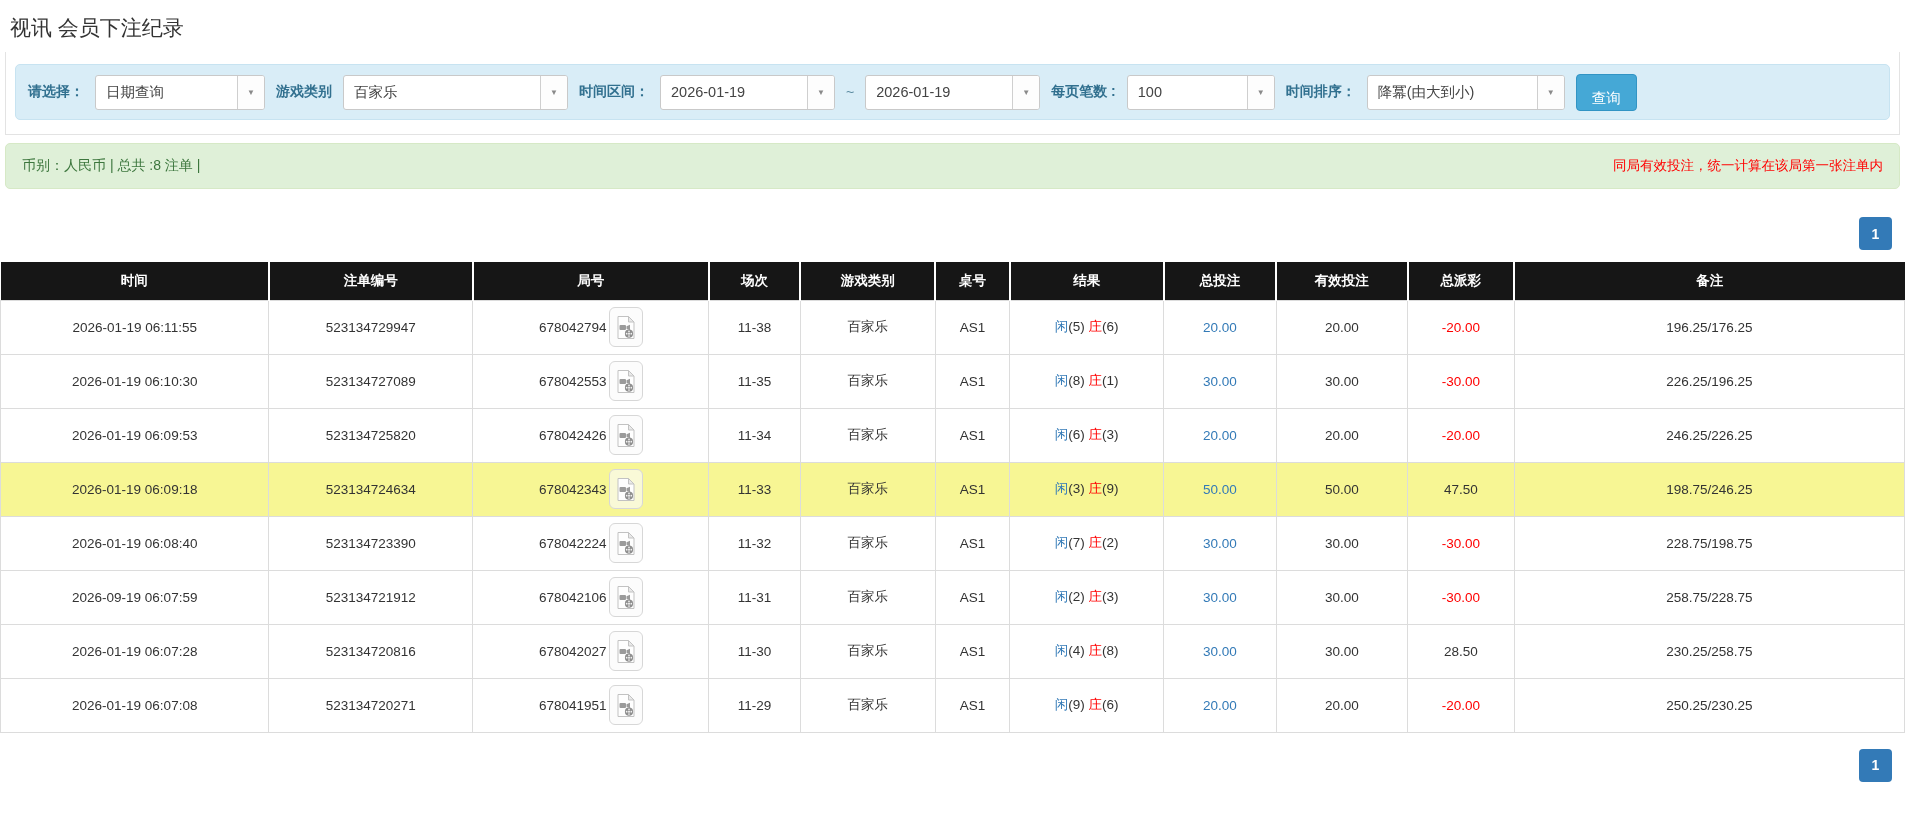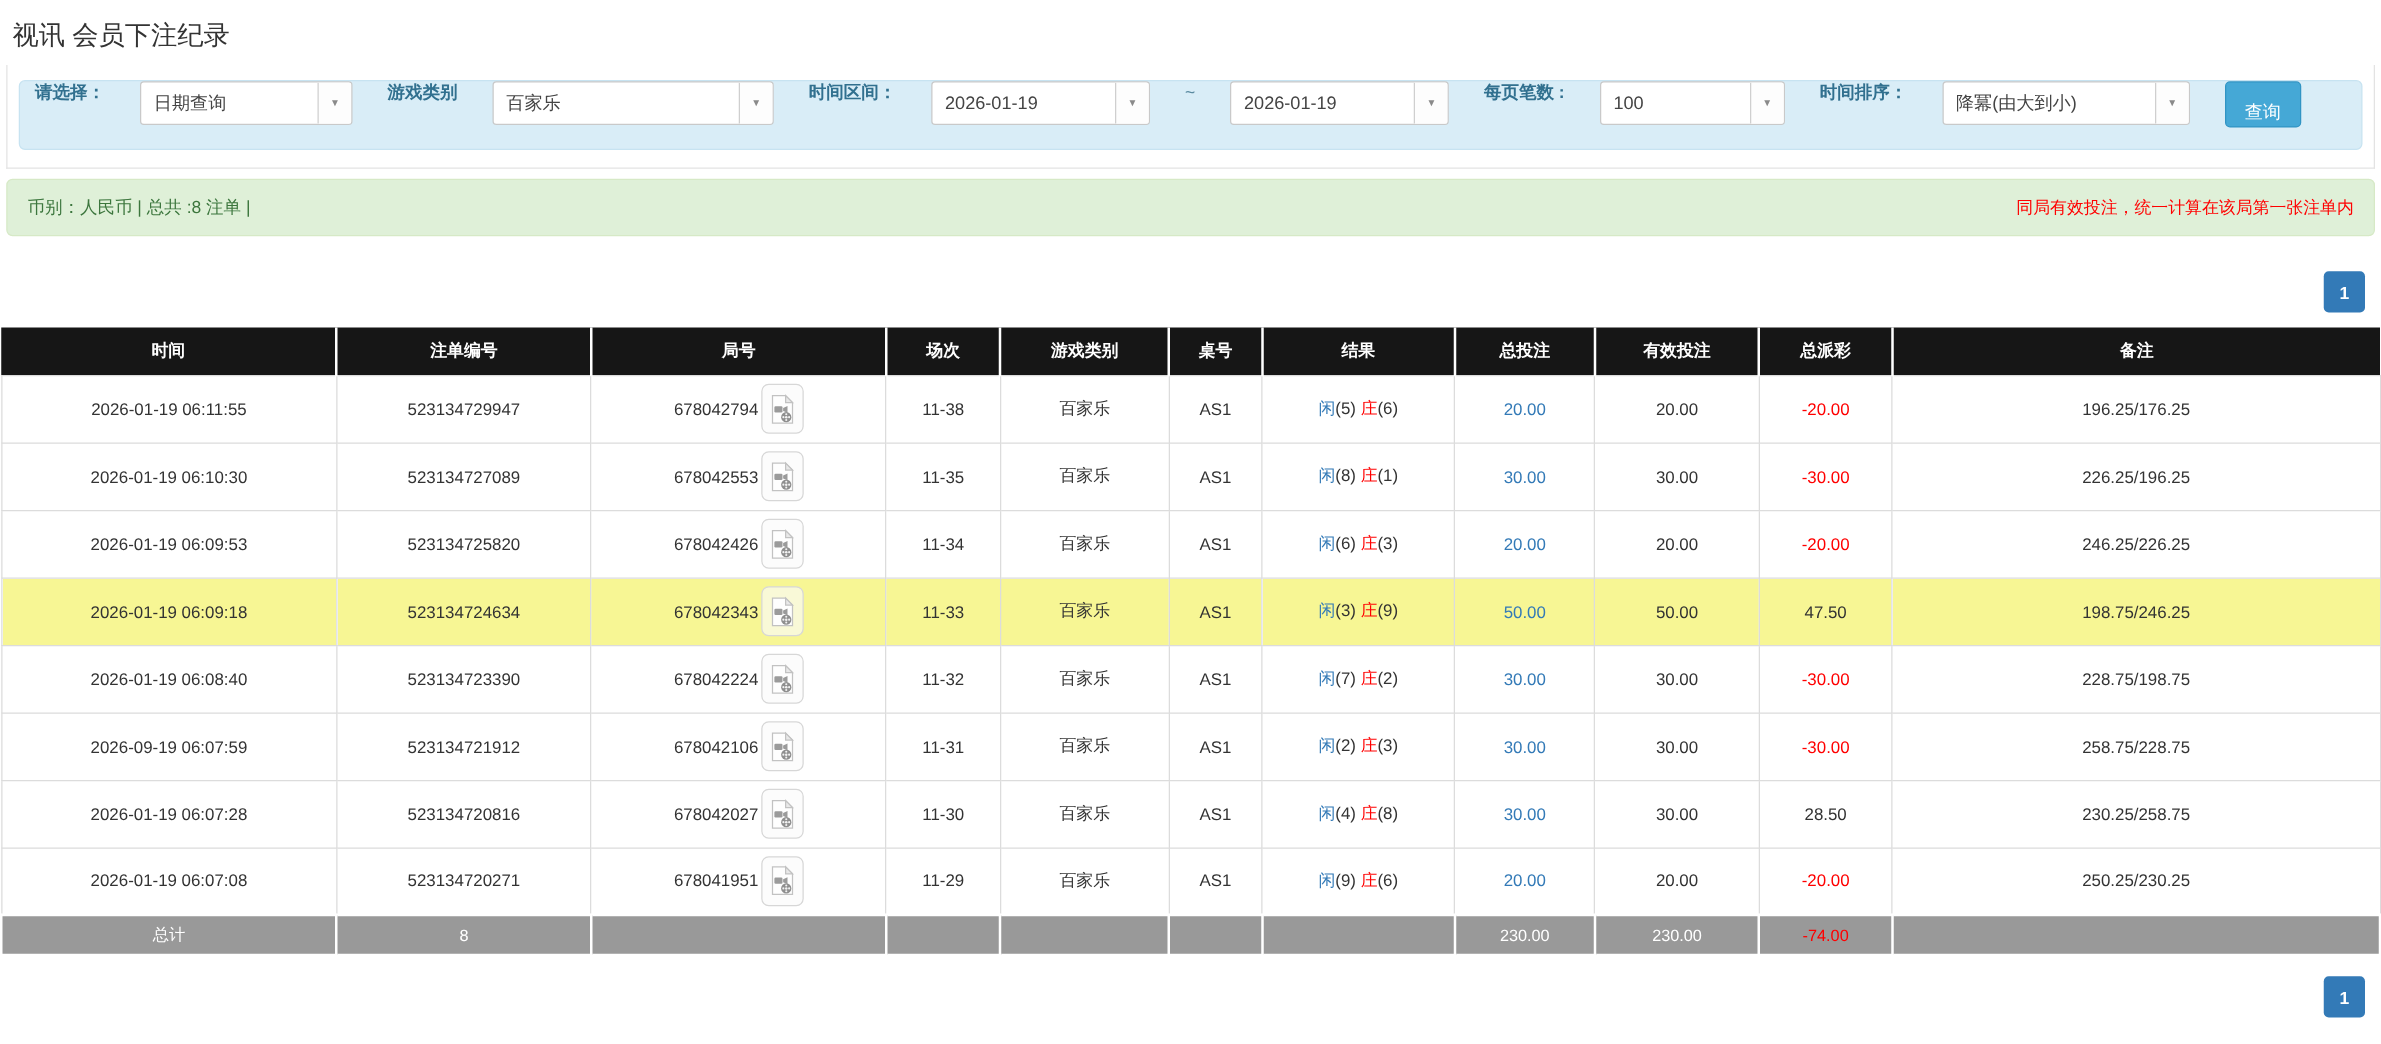--- a/index.html
+++ b/index.html
@@ -15,21 +15,21 @@
     font-family:"Liberation Sans","DejaVu Sans",sans-serif;color:#333;
   }
   .page-title{font-size:21px;font-weight:500;color:#333;margin:14px 0 10px 10px;}
   
   .filter-panel{
     margin:0 5px;border:1px solid #e3e3e3;border-top:none;
     padding:12px 9px 14px;
   }
   .filter-bar{
     background:var(--filter-bg);border:1px solid #c7e3f1;border-radius:5px;
-    height:56px;display:flex;gap:28px;padding:0 12px;
+    height:56px;display:flex;align-items:center;gap:11px;padding:0 12px;
   }
   .f-label{font-size:14px;font-weight:bold;color:var(--filter-label);white-space:nowrap;}
   .tilde{font-size:14px;color:#5a8aa0;}
   .combo{
     display:inline-flex;align-items:stretch;background:#fff;border:1px solid #c9c9c9;
     border-radius:3px;height:35px;overflow:hidden;
   }
   .combo-text{
     display:flex;align-items:center;padding:16px 10px;font-size:14.5px;color:#444;
     white-space:nowrap;flex:1;
@@ -396,31 +396,18 @@
         <td>百家乐</td>
         <td>AS1</td>
         <td><span class="c-blue">闲</span><span>(9)</span> <span class="c-red">庄</span><span>(6)</span></td>
         <td class="c-blue">20.00</td>
         <td>20.00</td>
         <td class="c-red">-20.00</td>
         <td>250.25/230.25</td>
       </tr>
     </tbody>
   <tfoot>
-    <tr>
-      <td>总计</td>
-      <td>8</td>
-      <td></td>
-        <td></td>
-      <td></td>
-        <td></td>
-      <td></td>
-      <td>230.00</td>
-      <td>230.00</td>
-      <td class="c-red">-74.00</td>
-      <td></td>
-    </tr>
   </tfoot>
 </table>
 
 <div class="pager pager-bottom">
   <button class="page-btn">1</button>
 </div>
 
 </body></html>

